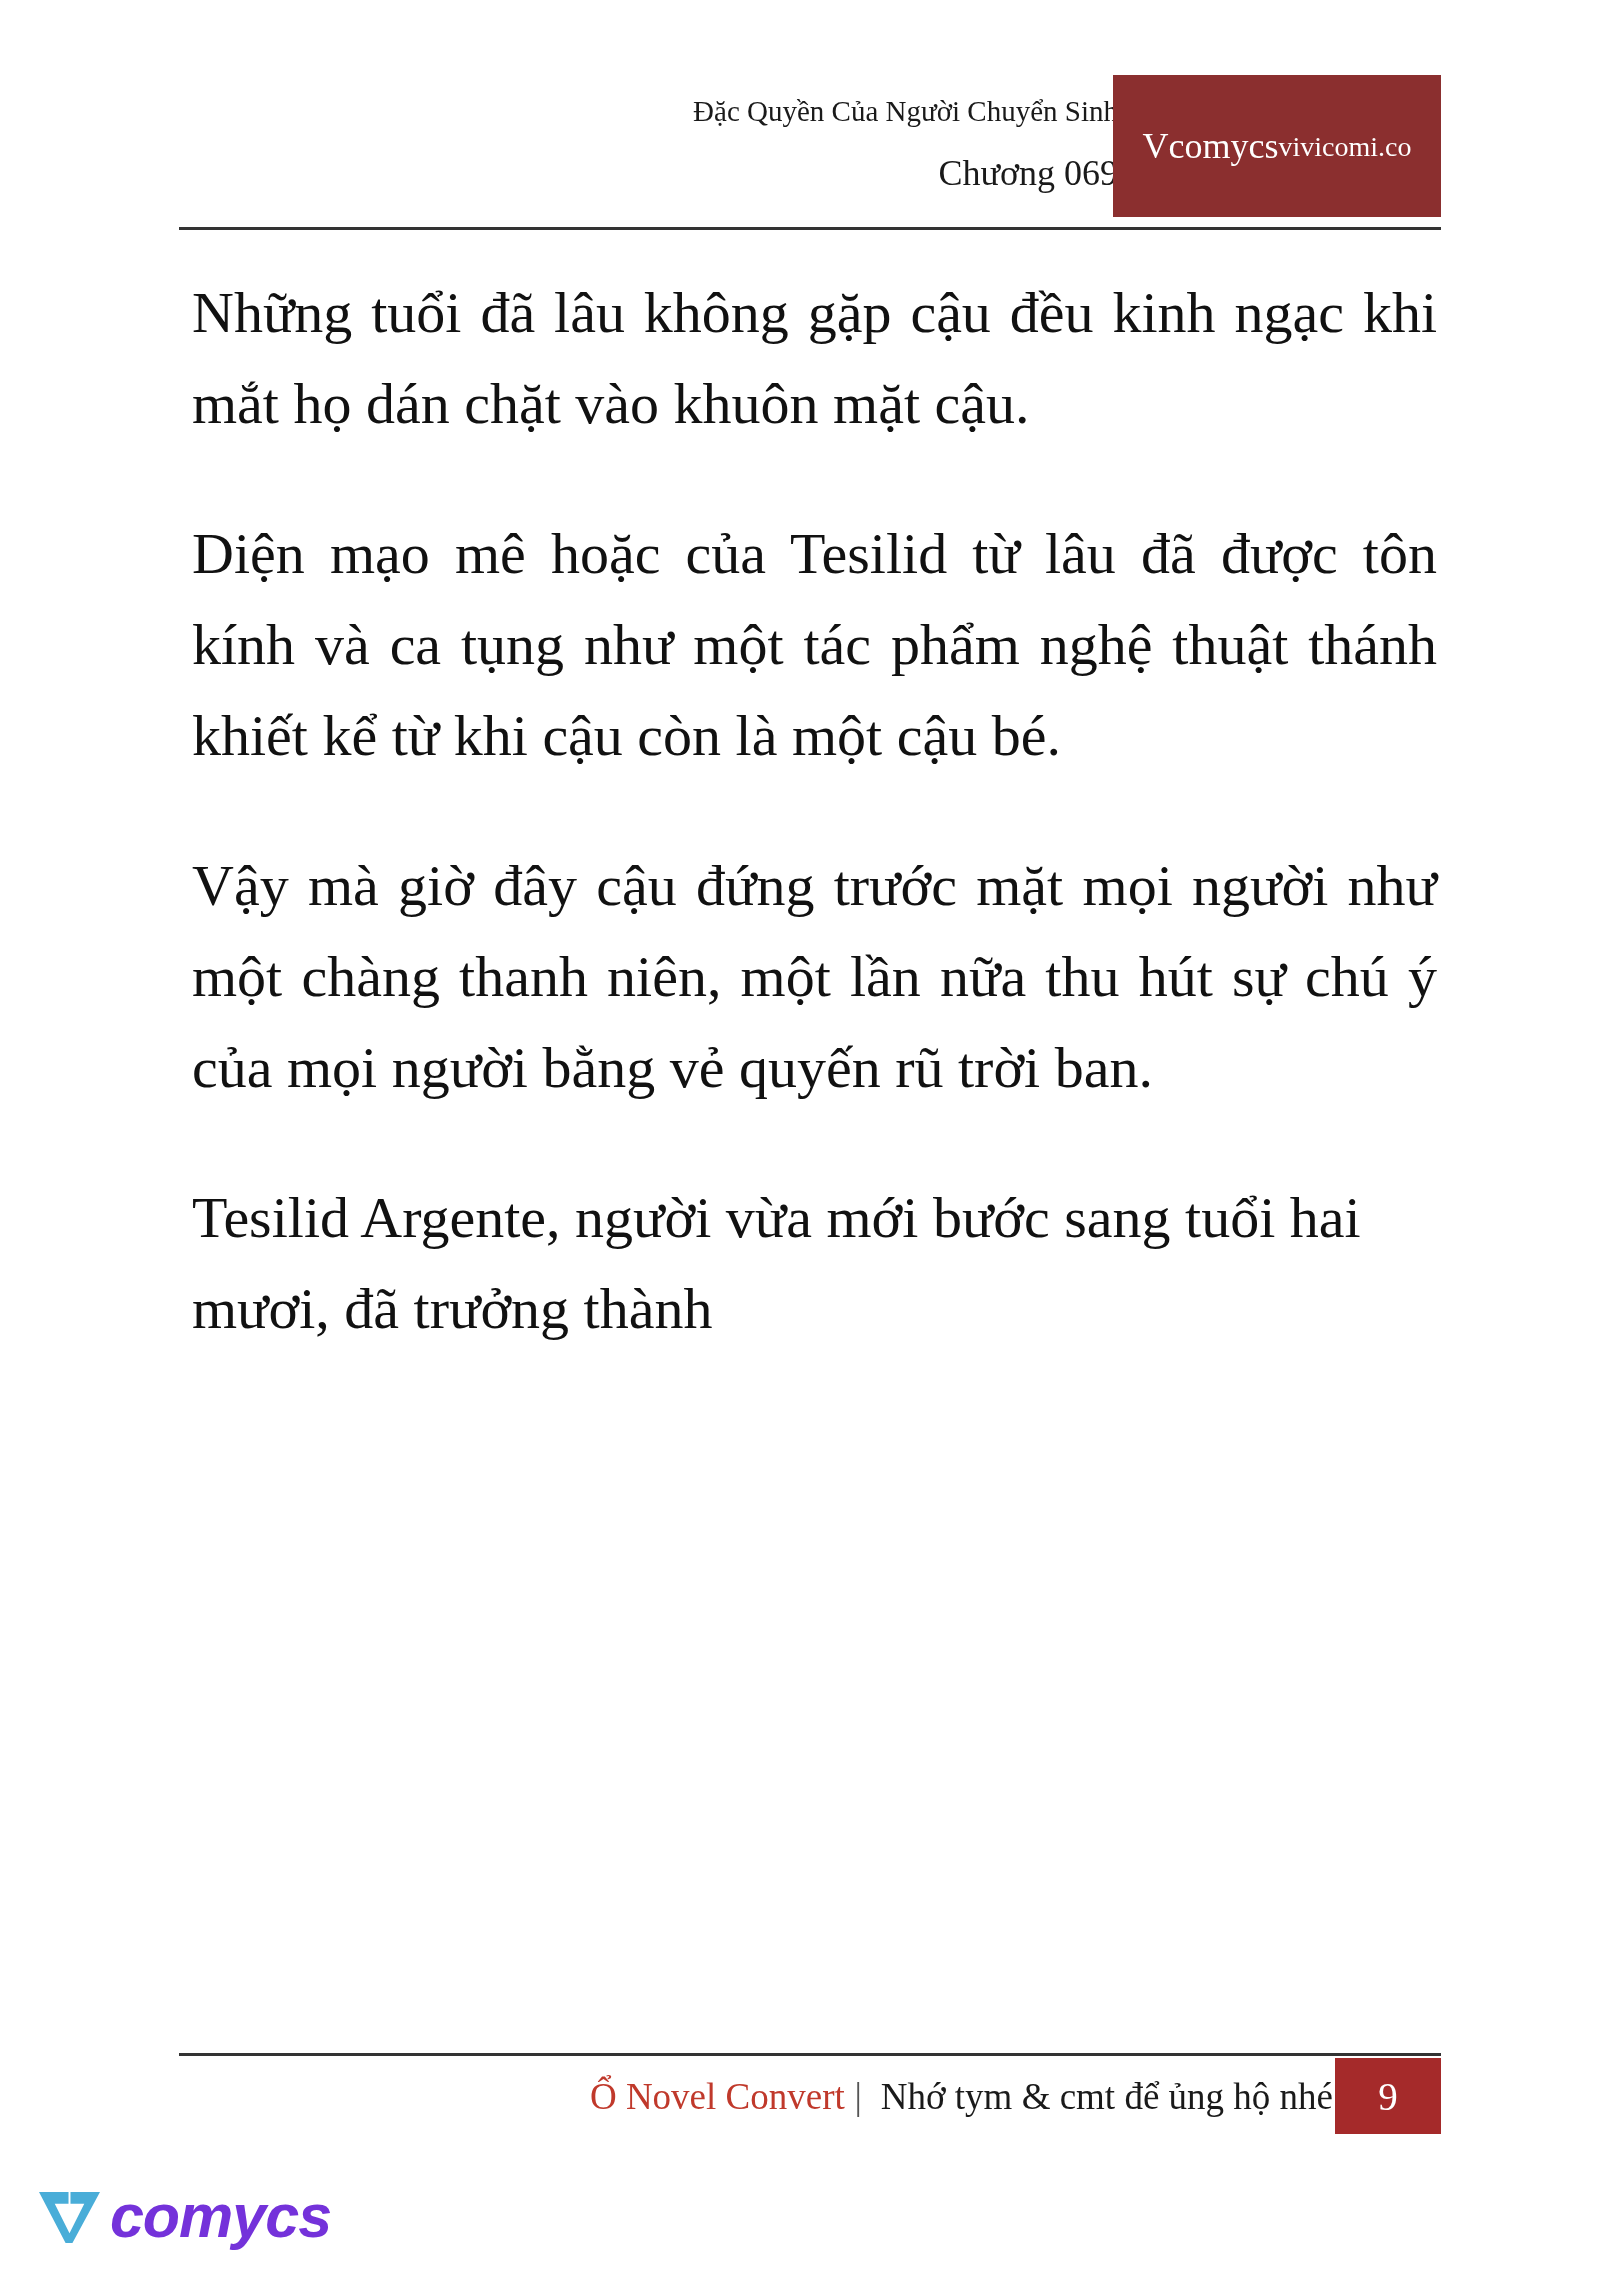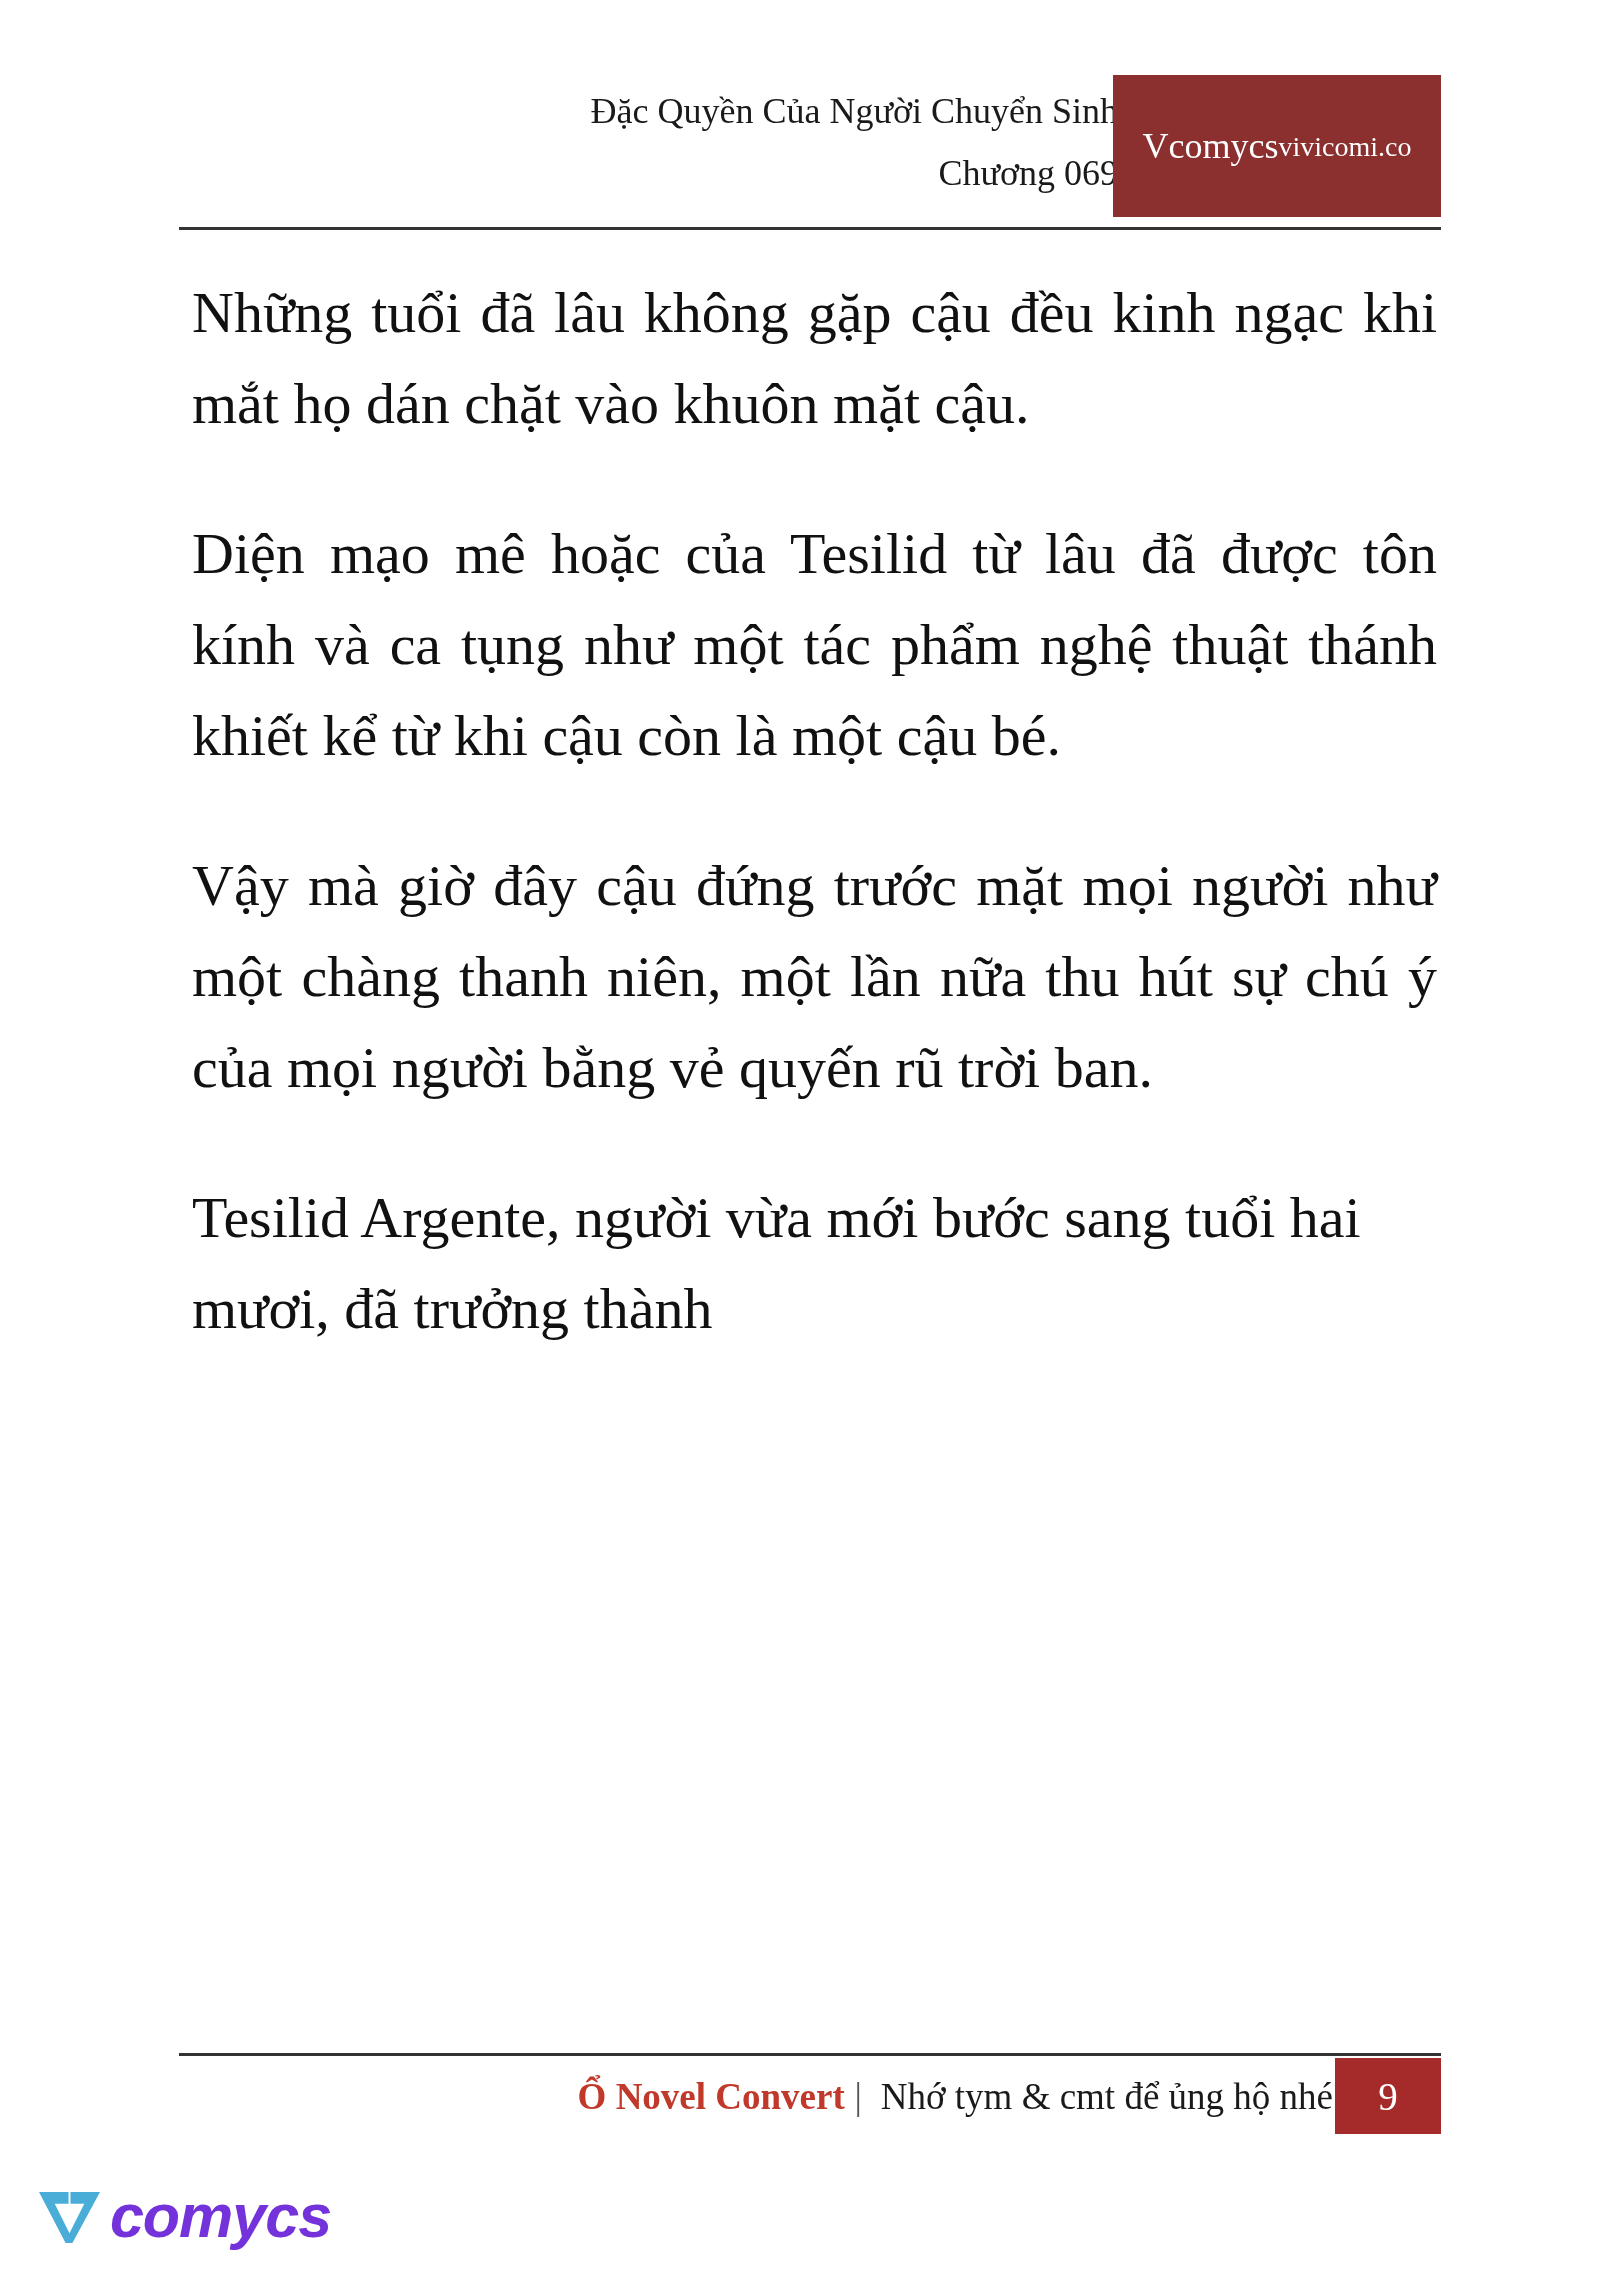--- a/index.html
+++ b/index.html
@@ -31,21 +31,21 @@
     top: 80px;
     width: 1262px;
     height: 142px;
   }
   .header-title {
     position: absolute;
     right: 323px;
     top: 0px;
     width: 882px;
     text-align: right;
-    font-size: 36px;
+    font-size: 29px;
     line-height: 62px;
     color: #1a1a1a;
     font-family: "Liberation Serif", serif;
     white-space: nowrap;
   }
   .header-chapter {
     position: absolute;
     right: 323px;
     top: 62px;
     width: 882px;
@@ -132,21 +132,21 @@
     right: 108px;
     top: 0;
     height: 76px;
     display: flex;
     align-items: center;
     justify-content: flex-end;
     white-space: nowrap;
   }
   .footer-brand {
     color: #c0392b;
-    font-weight: bold;
+    font-weight: normal;
     font-size: 37px;
     font-family: "Liberation Serif", serif;
   }
   .footer-sep {
     color: #555555;
     font-size: 37px;
     padding: 0 9.8px;
   }
   .footer-note {
     color: #1a1a1a;

